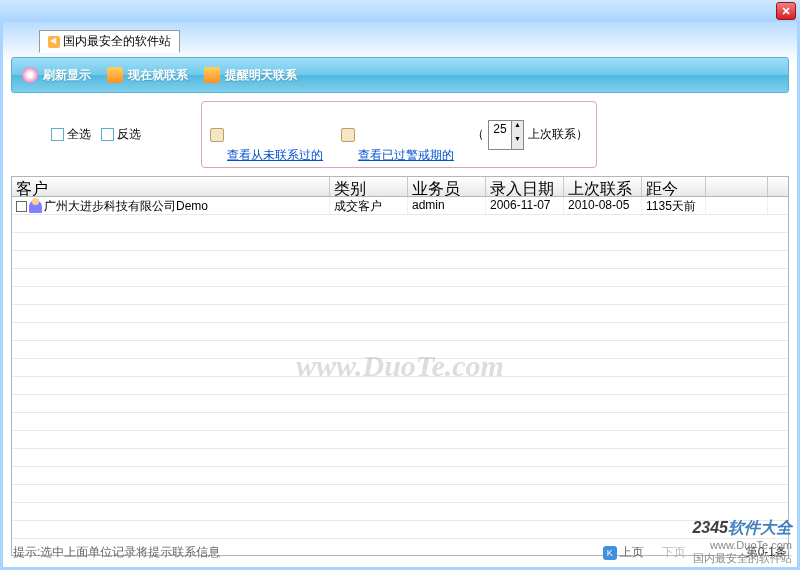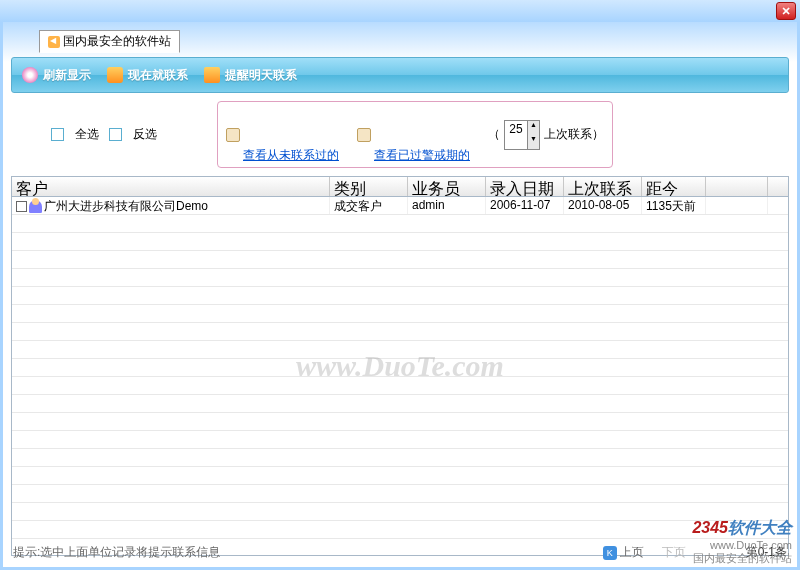--- a/index.html
+++ b/index.html
@@ -11,21 +11,21 @@
 .tab { display: inline-block; background: #fff; border: 1px solid #999; border-bottom: 1px solid #fff; padding: 2px 8px; font-size: 12px; position: relative; z-index: 2; }
 .tab-icon { display: inline-block; width: 12px; height: 12px; background: #ffb347; border-radius: 2px; vertical-align: middle; margin-right: 3px; position: relative; }
 .tab-icon::after { content: "◀"; color: #fff; font-size: 8px; position: absolute; left: 2px; top: 0; }
 .toolbar { height: 36px; background: linear-gradient(to bottom, #a0dff8, #6fc8ea 50%, #50b8de 51%, #7fd0ee); border: 1px solid #5aaed0; border-radius: 3px; display: flex; align-items: center; padding: 0 10px; gap: 16px; margin-bottom: 8px; }
 .tb-btn { display: flex; align-items: center; gap: 5px; color: #fff; font-weight: bold; cursor: pointer; text-shadow: 0 1px 1px rgba(0,0,0,0.2); }
 .tb-icon { width: 16px; height: 16px; border-radius: 50%; display: inline-block; }
 .ic-refresh { background: radial-gradient(circle, #fff 20%, #e040a0); }
 .ic-contact { background: linear-gradient(#ffd060, #ff9020); border-radius: 3px; }
 .ic-remind { background: linear-gradient(#ffd060, #ff9020); border-radius: 2px; position: relative; }
 .filter-row { display: flex; align-items: center; gap: 10px; padding: 0 30px 8px 40px; }
-.check-opt { display: flex; align-items: center; gap: 11px; cursor: pointer; }
+.check-opt { display: flex; align-items: center; gap: 3px; cursor: pointer; }
 .check-box { width: 13px; height: 13px; border: 1px solid #5aaed0; background: #fff; display: inline-block; }
 .link-group { border: 1px solid #e0a0c0; border-radius: 4px; padding: 3px 8px; display: flex; align-items: center; gap: 18px; margin-left: 50px; }
 .link-btn { display: flex; align-items: center; gap: 3px; cursor: pointer; }
 .link-btn a { color: #0050d0; text-decoration: underline; margin-top: 42px; }
 .mini-ic { width: 14px; height: 14px; background: #f5e5c5; border: 1px solid #c0a060; display: inline-block; border-radius: 2px; }
 .spinner-wrap { display: flex; align-items: center; gap: 4px; }
 .spinner { width: 36px; height: 30px; border: 1px solid #888; display: flex; }
 .spinner-val { flex: 1; text-align: center; line-height: 16px; background: #fff; }
 .spinner-btns { width: 12px; display: flex; flex-direction: column; }
 .spinner-btns span { flex: 1; font-size: 7px; text-align: center; line-height: 8px; background: #e8e8e8; border-left: 1px solid #888; cursor: pointer; }
@@ -41,21 +41,21 @@
 .row-check { width: 11px; height: 11px; border: 1px solid #666; background: #fff; display: inline-block; vertical-align: middle; margin-right: 2px; }
 .watermark { position: absolute; top: 50%; left: 50%; transform: translate(-50%, -50%); font-size: 30px; font-style: italic; color: rgba(120,120,120,0.25); font-family: Georgia, serif; font-weight: bold; pointer-events: none; }
 .footer { position: absolute; bottom: 6px; left: 10px; right: 10px; display: flex; align-items: center; font-size: 12px; color: #666; }
 .footer .hint { flex: 1; }
 .pager { display: flex; align-items: center; gap: 18px; }
 .page-btn { display: flex; align-items: center; gap: 3px; cursor: pointer; }
 .page-btn.disabled { color: #bbb; cursor: default; }
 .page-ic { width: 14px; height: 14px; background: #4090e0; border-radius: 3px; color: #fff; display: flex; align-items: center; justify-content: center; font-size: 9px; }
 .logo-area { position: absolute; bottom: 4px; right: 8px; text-align: right; font-size: 11px; color: #888; }
 .logo-area .brand { font-size: 16px; font-weight: bold; color: #4080c0; font-style: italic; }
-.logo-area .brand .num { color: #b91c1c; }
+.logo-area .brand .num { color: #404040; }
 </style>
 </head>
 <body>
 
 <div class="titlebar">
   <div class="close-btn">✕</div>
 </div>
 
 <div class="content-wrap">
 

